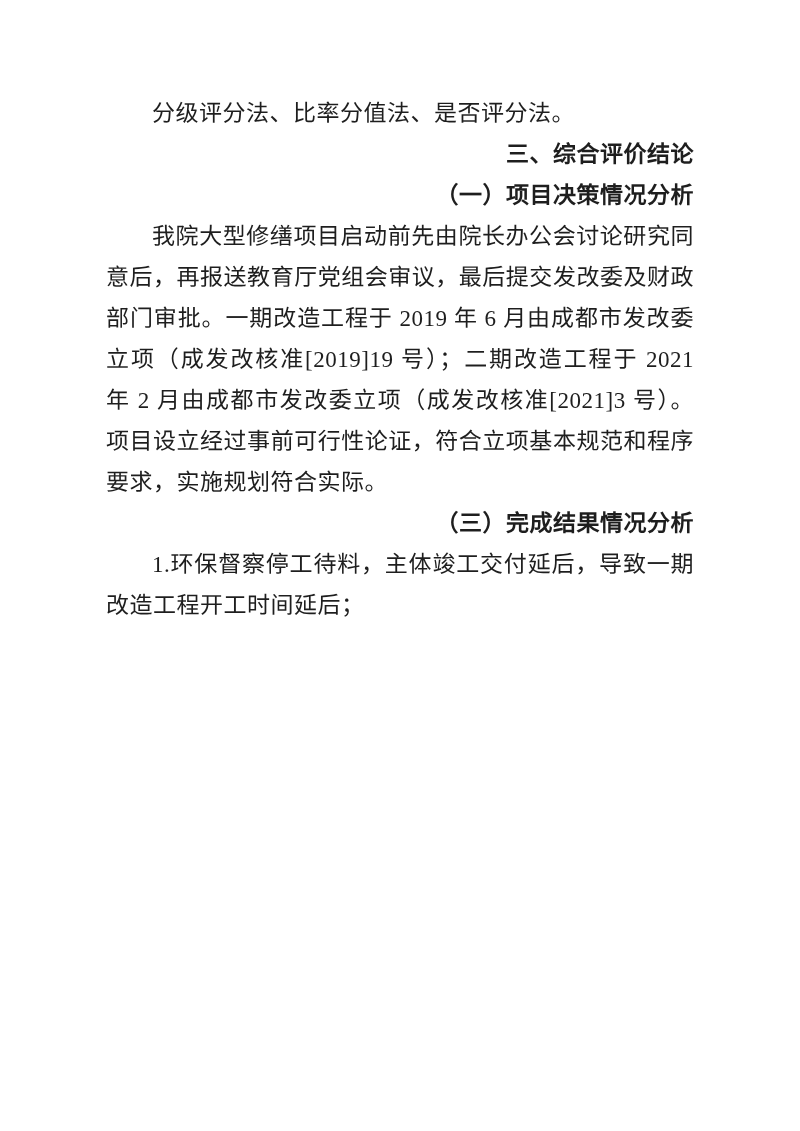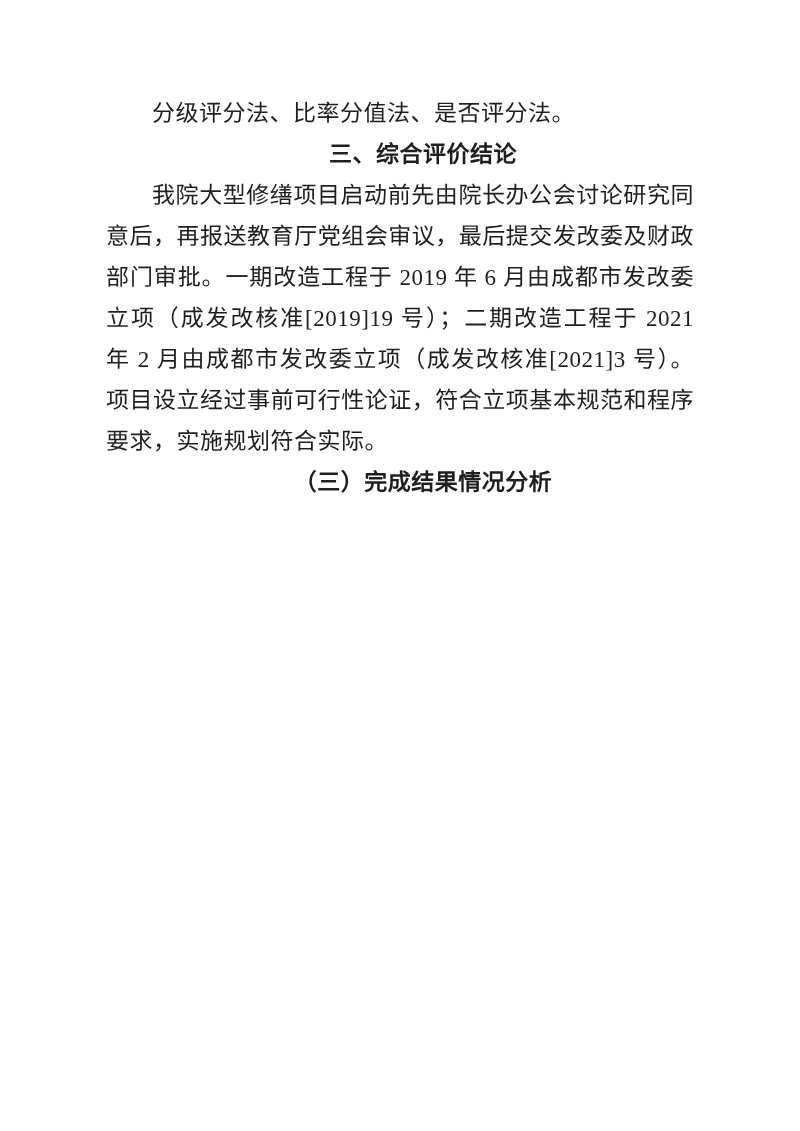--- a/index.html
+++ b/index.html
@@ -31,21 +31,21 @@
     text-justify: inter-character;
     letter-spacing: 0.5px;
   }
   .para {
     font-family: "Liberation Serif", "DejaVu Serif", serif;
     font-weight: 400;
   }
   .heading {
     font-family: "Liberation Sans", "DejaVu Sans", sans-serif;
     font-weight: 700;
-    text-align: center;
+    text-align: right;
     letter-spacing: 0.5px;
   }
   .footer {
     position: absolute;
     top: 1030px;
     left: 0;
     width: 100%;
     text-align: center;
     font-size: 15px;
     line-height: 20px;
@@ -53,16 +53,18 @@
     font-family: "Liberation Serif", "DejaVu Serif", serif;
   }
 </style>
 </head>
 <body>
 
 <div class="page">
   <div class="content">
     <p class="para">分级评分法、比率分值法、是否评分法。</p>
     <p class="heading">三、综合评价结论</p>
+    <p class="heading">（一）项目决策情况分析</p>
     <p class="para">我院大型修缮项目启动前先由院长办公会讨论研究同意后，再报送教育厅党组会审议，最后提交发改委及财政部门审批。一期改造工程于 2019 年 6 月由成都市发改委立项（成发改核准[2019]19 号）；二期改造工程于 2021 年 2 月由成都市发改委立项（成发改核准[2021]3 号）。项目设立经过事前可行性论证，符合立项基本规范和程序要求，实施规划符合实际。</p>
     <p class="heading">（三）完成结果情况分析</p>
+    <p class="para">1.环保督察停工待料，主体竣工交付延后，导致一期改造工程开工时间延后；</p>
   </div>
 </div>
 
 </body></html>

